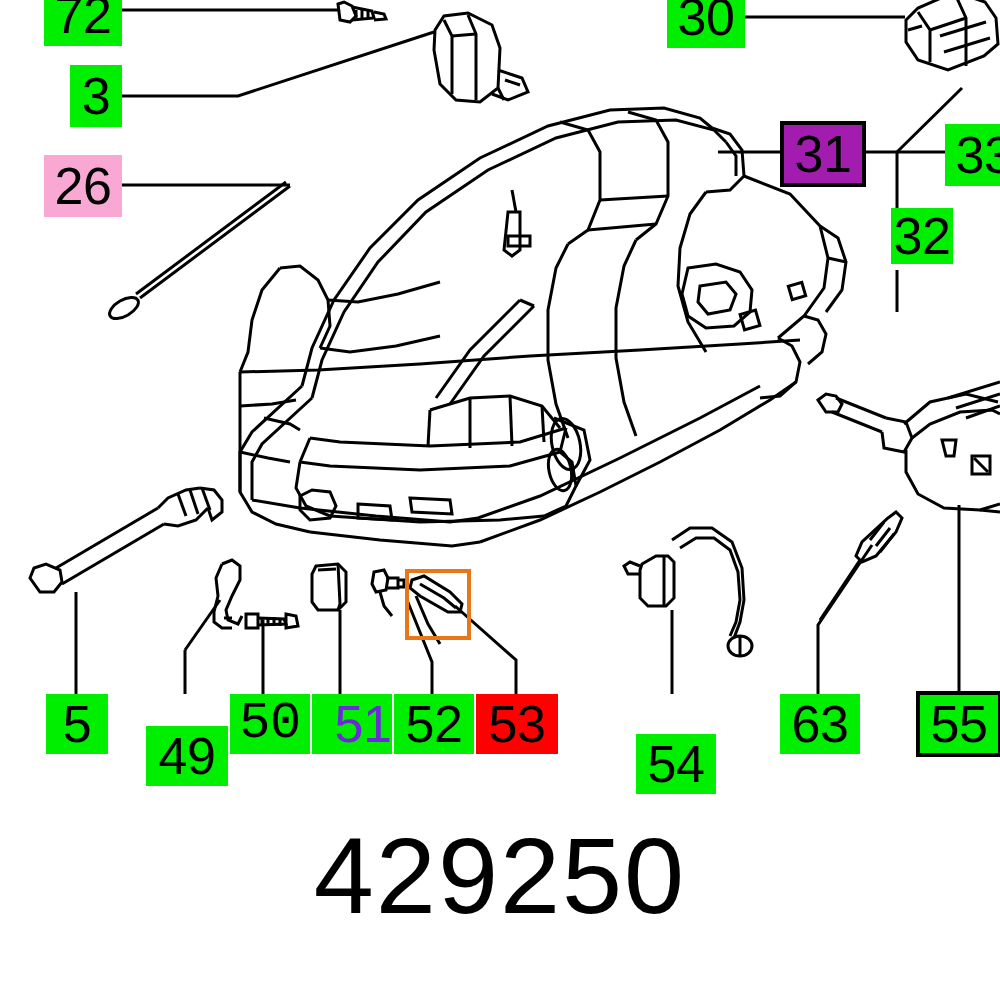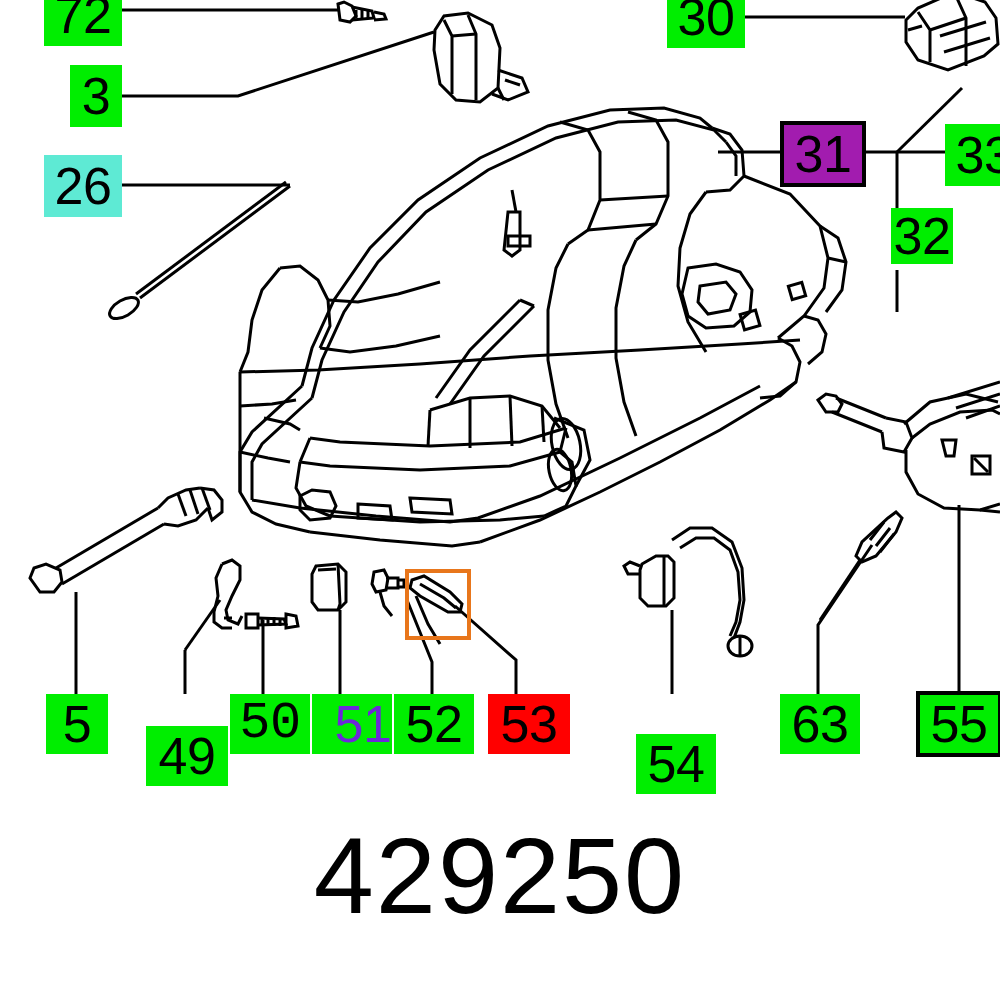--- a/index.html
+++ b/index.html
@@ -299,21 +299,21 @@
 
   <div id="selection-box" style="left: 405px; top: 569px; width: 66px; height: 71px; border: 4px solid rgb(232, 118, 27);"></div>
 
   <div id="callouts-layer">
       <div class="callout" style="left: 44px; top: -16px; width: 78px; height: 62px; background: rgb(0, 238, 0); color: rgb(0, 0, 0); font-size: 52px;">
         <span>72</span>
       </div>
       <div class="callout" style="left: 70px; top: 65px; width: 52px; height: 62px; background: rgb(0, 238, 0); color: rgb(0, 0, 0); font-size: 52px;">
         <span>3</span>
       </div>
-      <div class="callout" style="left: 44px; top: 155px; width: 78px; height: 62px; background: #5eead4; color: rgb(0, 0, 0); font-size: 52px;">
+      <div class="callout" style="left: 44px; top: 155px; width: 78px; height: 62px; background: #f9a8d4; color: rgb(0, 0, 0); font-size: 52px;">
         <span>26</span>
       </div>
       <div class="callout" style="left: 667px; top: -14px; width: 78px; height: 62px; background: rgb(0, 238, 0); color: rgb(0, 0, 0); font-size: 52px;">
         <span>30</span>
       </div>
       <div class="callout bordered" style="left: 780px; top: 121px; width: 86px; height: 66px; background: #a21caf; color: rgb(0, 0, 0); font-size: 52px;">
         <span>31</span>
       </div>
       <div class="callout" style="left: 945px; top: 124px; width: 78px; height: 62px; background: rgb(0, 238, 0); color: rgb(0, 0, 0); font-size: 52px;">
         <span>33</span>
@@ -329,21 +329,21 @@
       </div>
       <div class="callout" style="left: 230px; top: 694px; width: 80px; height: 60px; background: rgb(0, 238, 0); color: rgb(0, 0, 0); font-size: 52px; font-family: Liberation Mono, monospace;">
         <span>50</span>
       </div>
       <div class="callout" style="left: 312px; top: 694px; width: 80px; height: 60px; background: rgb(0, 238, 0); color: #6d28d9; font-size: 52px; padding-left: 22px;">
         <span>51</span>
       </div>
       <div class="callout" style="left: 394px; top: 694px; width: 80px; height: 60px; background: rgb(0, 238, 0); color: rgb(0, 0, 0); font-size: 52px; justify-content: center;">
         <span>52</span>
       </div>
-      <div class="callout" style="left: 476px; top: 694px; width: 82px; height: 60px; background: rgb(255, 0, 0); color: rgb(0, 0, 0); font-size: 52px; margin-left: 12px;">
+      <div class="callout" style="left: 476px; top: 694px; width: 82px; height: 60px; background: rgb(255, 0, 0); color: rgb(0, 0, 0); font-size: 52px;">
         <span>53</span>
       </div>
       <div class="callout" style="left: 636px; top: 734px; width: 80px; height: 60px; background: rgb(0, 238, 0); color: rgb(0, 0, 0); font-size: 52px;">
         <span>54</span>
       </div>
       <div class="callout" style="left: 780px; top: 694px; width: 80px; height: 60px; background: rgb(0, 238, 0); color: rgb(0, 0, 0); font-size: 52px;">
         <span>63</span>
       </div>
       <div class="callout bordered" style="left: 916px; top: 691px; width: 86px; height: 66px; background: rgb(0, 238, 0); color: rgb(0, 0, 0); font-size: 52px;">
         <span>55</span>

